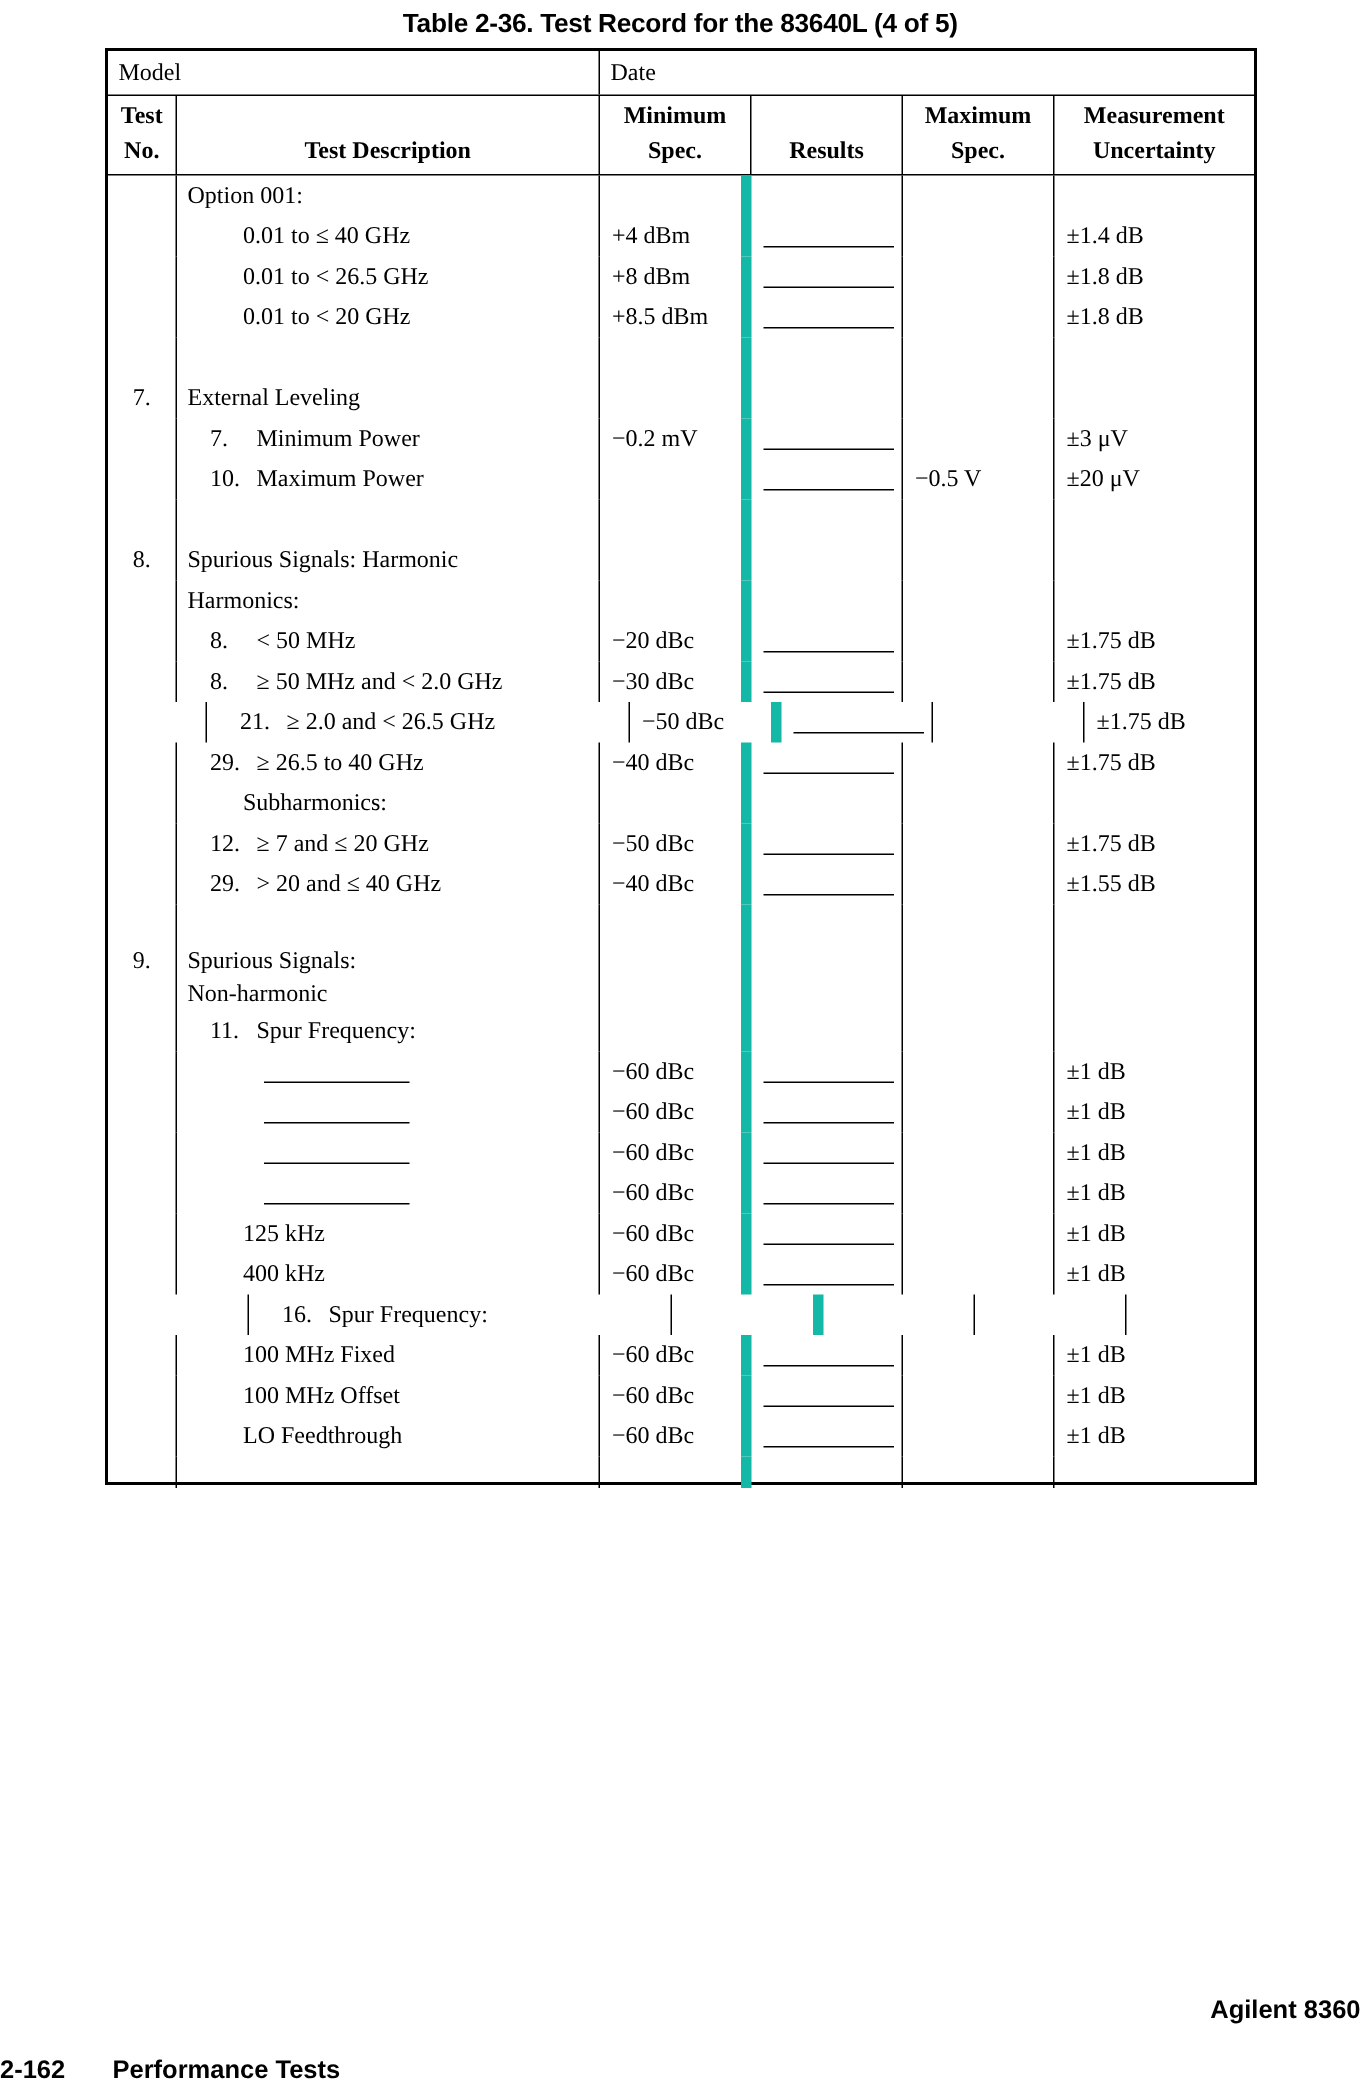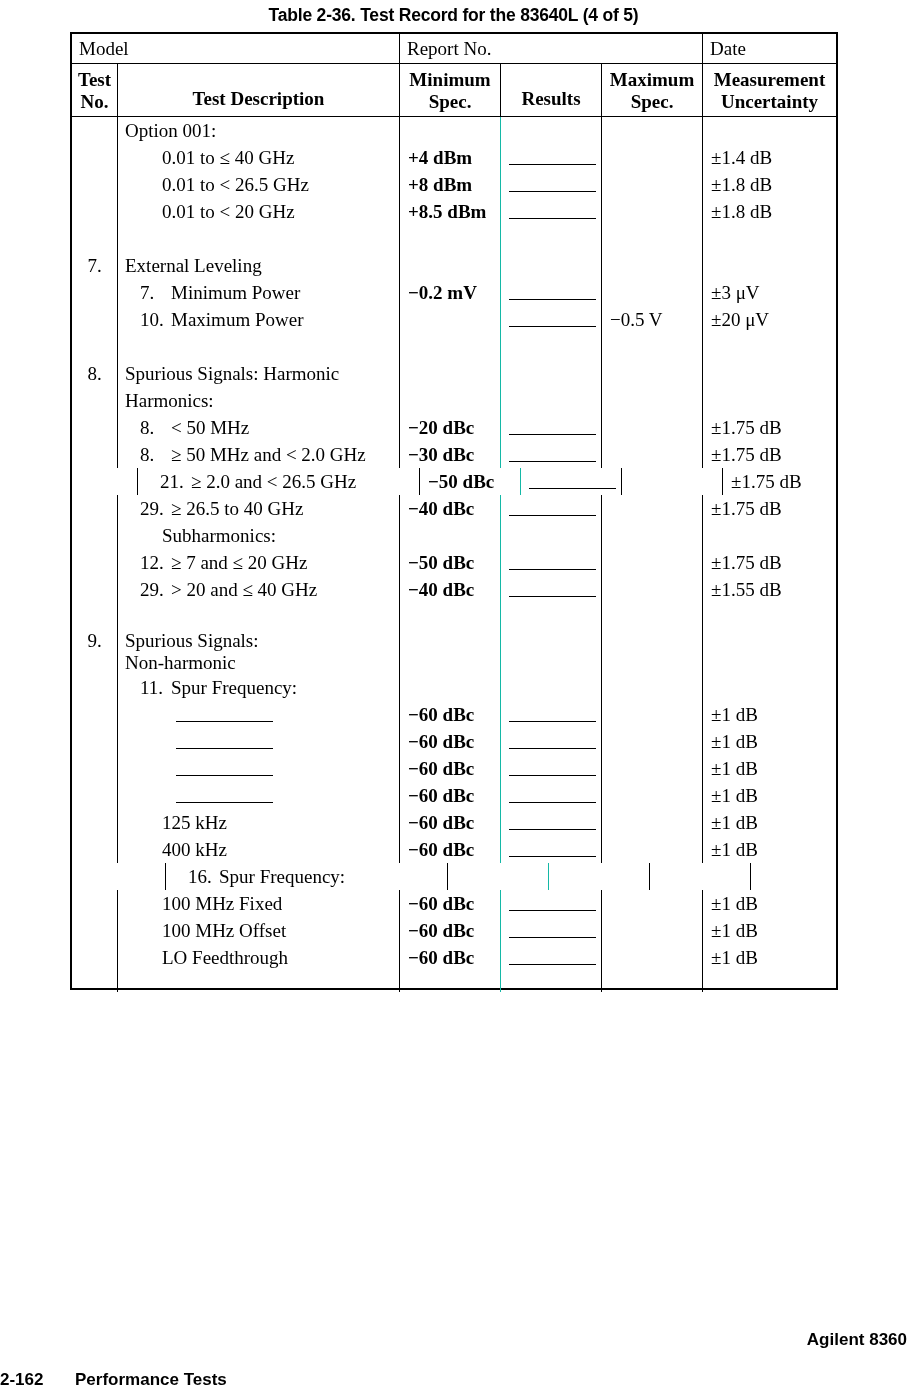--- a/index.html
+++ b/index.html
@@ -9,42 +9,42 @@
     font-family:"Liberation Serif","DejaVu Serif",serif; color:#000;
     overflow:hidden;
   }
   .title {
     position:absolute; top:5px; left:0; width:100%;
     text-align:center; font-family:"Liberation Sans","DejaVu Sans",sans-serif;
     font-weight:bold; font-size:17.5px; letter-spacing:-0.2px;
   }
   .tbl {
     position:absolute; left:70px; top:32px; width:768px; height:958px;
-    border:2px solid #000; font-size:19px;
+    border:2px solid #000; font-size:16px;
   }
   .meta-row { display:flex; height:30px; border-bottom:1px solid #000; }
   .meta-cell { display:flex; align-items:center; padding-left:7px; }
   .mc-model { width:328px; border-right:1px solid #000; }
   .mc-report { width:303px; border-right:1px solid #000; }
   .mc-date { flex:1; }
   .head-row { display:flex; height:53px; border-bottom:1px solid #000; font-weight:bold; }
   .head-cell { display:flex; flex-direction:column; justify-content:space-between;
                align-items:center; text-align:center; padding:5px 2px 6px 2px; }
   .hc-no   { width:46px;  border-right:1px solid #000; }
   .hc-desc { width:282px; border-right:1px solid #000; justify-content:flex-end; }
   .hc-min  { width:101px; border-right:1px solid #000; }
   .hc-res  { width:101px; border-right:1px solid #000; justify-content:flex-end; }
   .hc-max  { width:101px; border-right:1px solid #000; }
   .hc-unc  { flex:1; }
   .tbody { }
   .row { display:flex; height:27px; }
   .c { display:flex; align-items:center; }
   .c-no   { width:46px;  border-right:1px solid #000; justify-content:center; }
   .c-desc { width:282px; border-right:1px solid #000; }
-  .c-min  { width:101px; border-right:1px solid #14b8a6; padding-left:8px;font-weight:bold; }
+  .c-min  { width:101px; border-right:7px solid #14b8a6; padding-left:8px; }
   .c-res  { width:101px; border-right:1px solid #000; padding-left:8px; }
   .c-max  { width:101px; border-right:1px solid #000; padding-left:8px; }
   .c-unc  { flex:1; padding-left:8px; }
   .ind0 { padding-left:7px; }
   .ind1 { padding-left:22px; }
   .ind2 { padding-left:44px;text-align:center; }
   .numspan { display:inline-block; width:31px; flex:0 0 31px; }
   .fillline { display:inline-block; height:14px; border-bottom:1.4px solid #000; }
   .fill-desc { width:97px; margin-left:58px; }
   .fill-res  { width:87px; }
@@ -62,21 +62,20 @@
 <body>
 
 <div class="page">
 
   <div class="title">Table 2-36. Test Record for the 83640L (4 of 5)</div>
 
   <div class="tbl">
 
     <div class="meta-row">
       <div class="meta-cell mc-model">Model</div>
-      <div class="meta-cell mc-report">Report No.</div>
       <div class="meta-cell mc-date">Date</div>
     </div>
 
     <div class="head-row">
       <div class="head-cell hc-no">
         <span>Test</span>
         <span>No.</span>
       </div>
       <div class="head-cell hc-desc">
         <span>Test Description</span>

